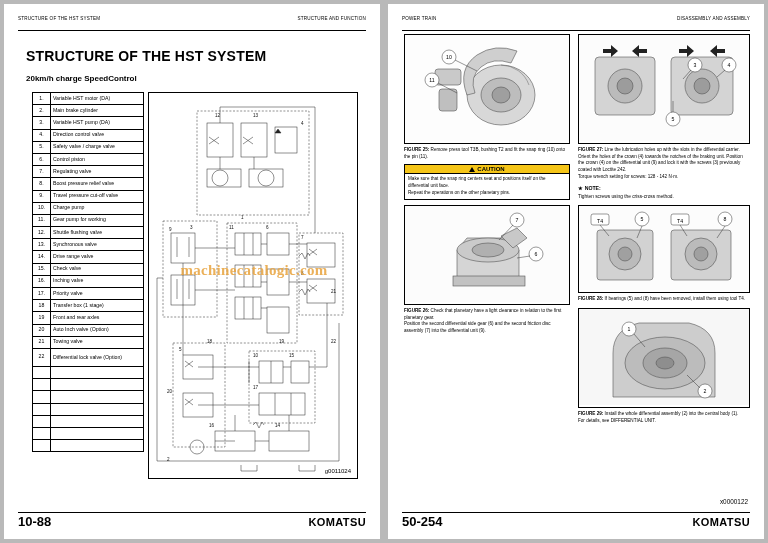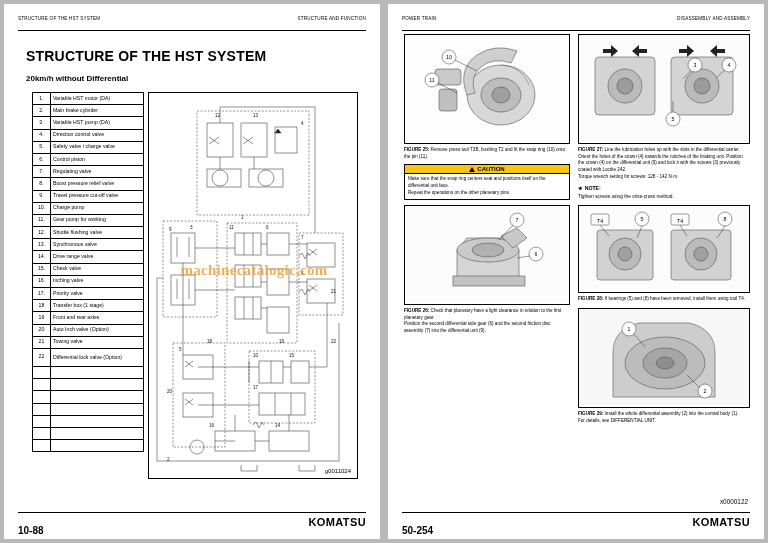--- a/index.html
+++ b/index.html
@@ -24,21 +24,21 @@
     border-bottom:1px solid #000;
     font-size:4.6px;letter-spacing:.2px;color:#000;
   }
   .hdr .l{position:absolute;left:0;top:0;}
   .hdr .r{position:absolute;right:0;top:0;}
 
   .ftr{
     position:absolute;bottom:12px;left:14px;right:14px;height:14px;
     border-top:1px solid #000;font-size:7px;color:#000;
   }
-  .ftr .pg{position:absolute;left:0;top:12px;font-weight:bold;font-size:10px;}
+  .ftr .pg{position:absolute;left:0;top:1px;font-weight:bold;font-size:13px;}
   .ftr .brand-r{position:absolute;right:0;top:3px;font-weight:bold;font-size:11px;letter-spacing:.4px;}
 
   
   .title{position:absolute;top:44px;left:22px;font-size:14px;font-weight:bold;letter-spacing:.2px;}
   .subtitle{position:absolute;top:70px;left:22px;font-size:8px;font-weight:bold;}
 
   .legend{
     position:absolute;top:88px;left:28px;width:112px;
     border:1px solid #000;border-collapse:collapse;font-size:5.2px;
   }
@@ -98,21 +98,21 @@
 <div class="spread">
 
   <div class="page page-left">
 
     <div class="hdr">
       <span class="l">STRUCTURE OF THE HST SYSTEM</span>
       <span class="r">STRUCTURE AND FUNCTION</span>
     </div>
 
     <div class="title">STRUCTURE OF THE HST SYSTEM</div>
-    <div class="subtitle">20km/h without Differential</div>
+    <div class="subtitle">20km/h charge SpeedControl</div>
 
     <table class="legend">
       <tbody>
         <tr>
             <td class="num">1.</td>
             <td>Variable HST motor (DA)</td>
           </tr>
         <tr>
             <td class="num">2.</td>
             <td>Main brake cylinder</td>

